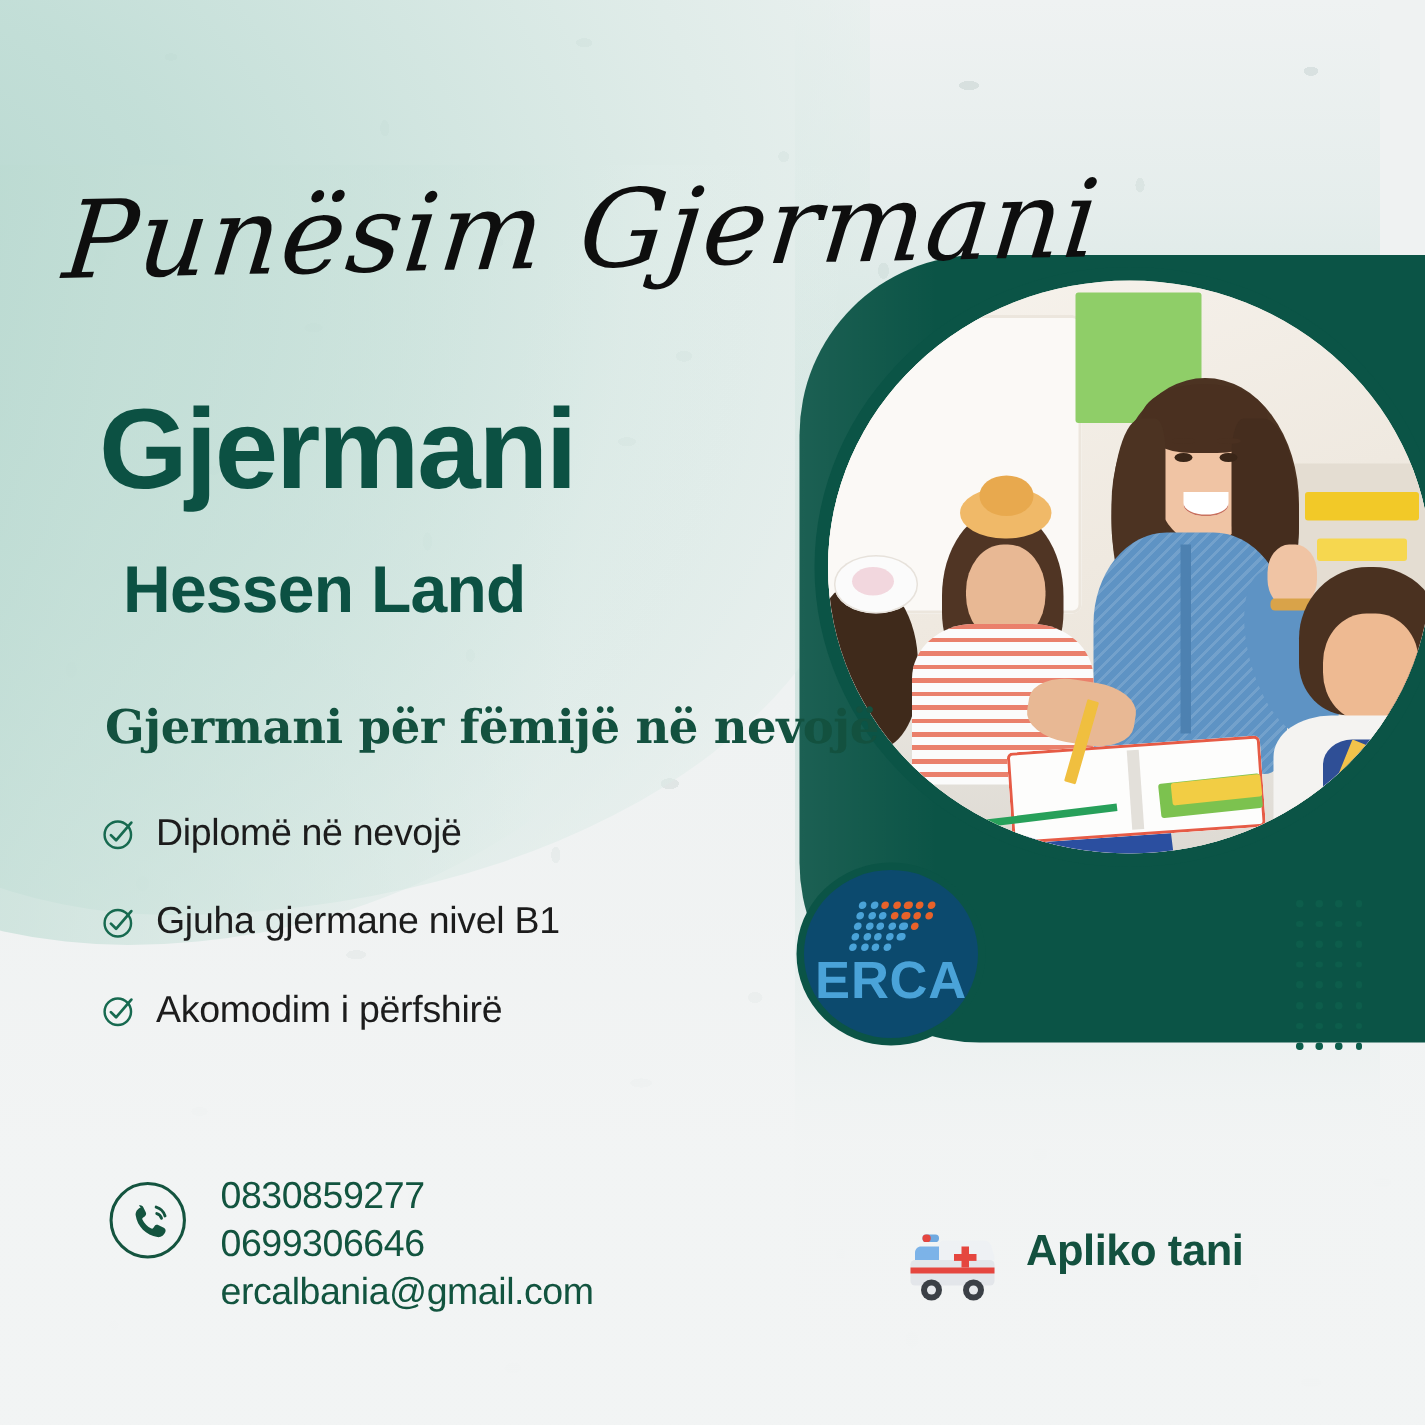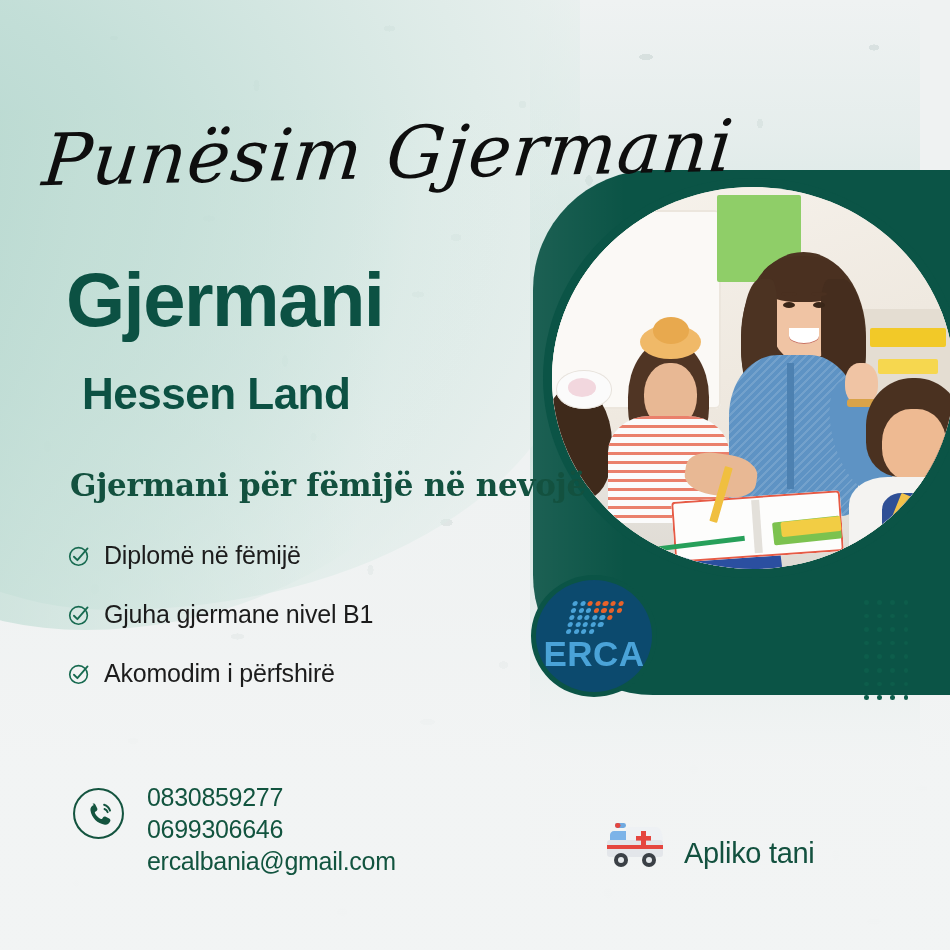--- a/index.html
+++ b/index.html
@@ -291,21 +291,21 @@
   .contact .pic { width:53px; height:53px; flex:0 0 53px; margin-right:22px; margin-top:6px; }
   .contact .lines {
     font-family:"Liberation Sans", sans-serif;
     font-size:25px;
     color:#12543f;
     line-height:1.28;
     letter-spacing:-.3px;
   }
 
   
-  .cta { position:absolute; left:604px; top:818px; display:flex; align-items:flex-end; }
+  .cta { position:absolute; left:604px; top:818px; display:flex; align-items:flex-start;font-weight:bold; }
   .cta .amb { width:66px; height:52px; flex:0 0 66px; margin-right:14px; }
   .cta .cta-txt {
     font-family:"Liberation Sans", sans-serif;
     font-size:29px;
     color:#13513f;
     letter-spacing:-.3px;
   }
 </style>
 </head>
 <body>
@@ -454,21 +454,21 @@
 
   <div class="bullets">
 
     <div class="bullet">
       <span class="chk">
         <svg viewBox="0 0 24 24" width="23" height="23">
           <circle cx="11" cy="13" r="9.2" fill="none" stroke="#176a50" stroke-width="1.7"></circle>
           <path d="M6.2 13.3 L9.8 16.9 L20.4 4.6" fill="none" stroke="#176a50" stroke-width="1.9" stroke-linecap="round" stroke-linejoin="round"></path>
         </svg>
       </span>
-      <span class="txt">Diplomë në fëmijë</span>
+      <span class="txt">Diplomë në nevojë</span>
     </div>
 
     <div class="bullet">
       <span class="chk">
         <svg viewBox="0 0 24 24" width="23" height="23">
           <circle cx="11" cy="13" r="9.2" fill="none" stroke="#176a50" stroke-width="1.7"></circle>
           <path d="M6.2 13.3 L9.8 16.9 L20.4 4.6" fill="none" stroke="#176a50" stroke-width="1.9" stroke-linecap="round" stroke-linejoin="round"></path>
         </svg>
       </span>
       <span class="txt">Gjuha gjermane nivel B1</span>

